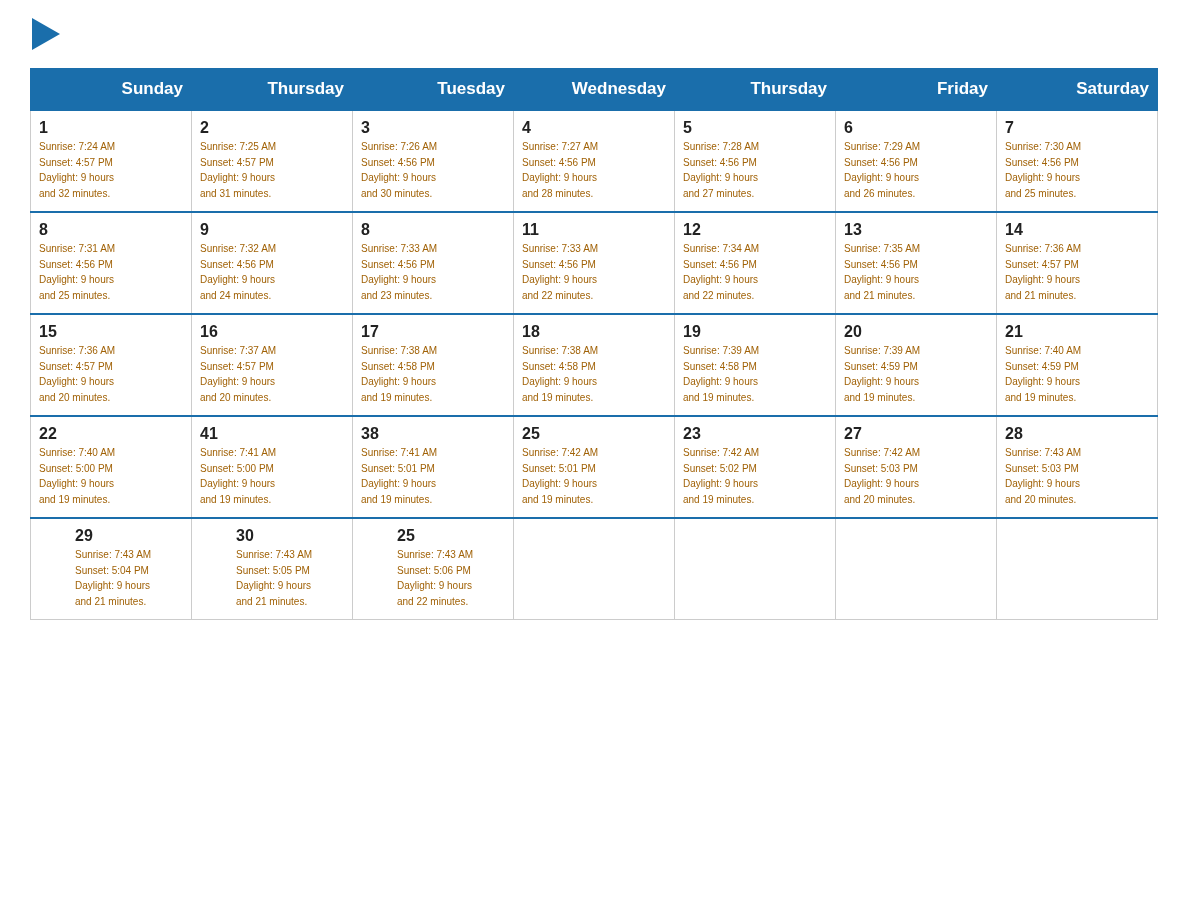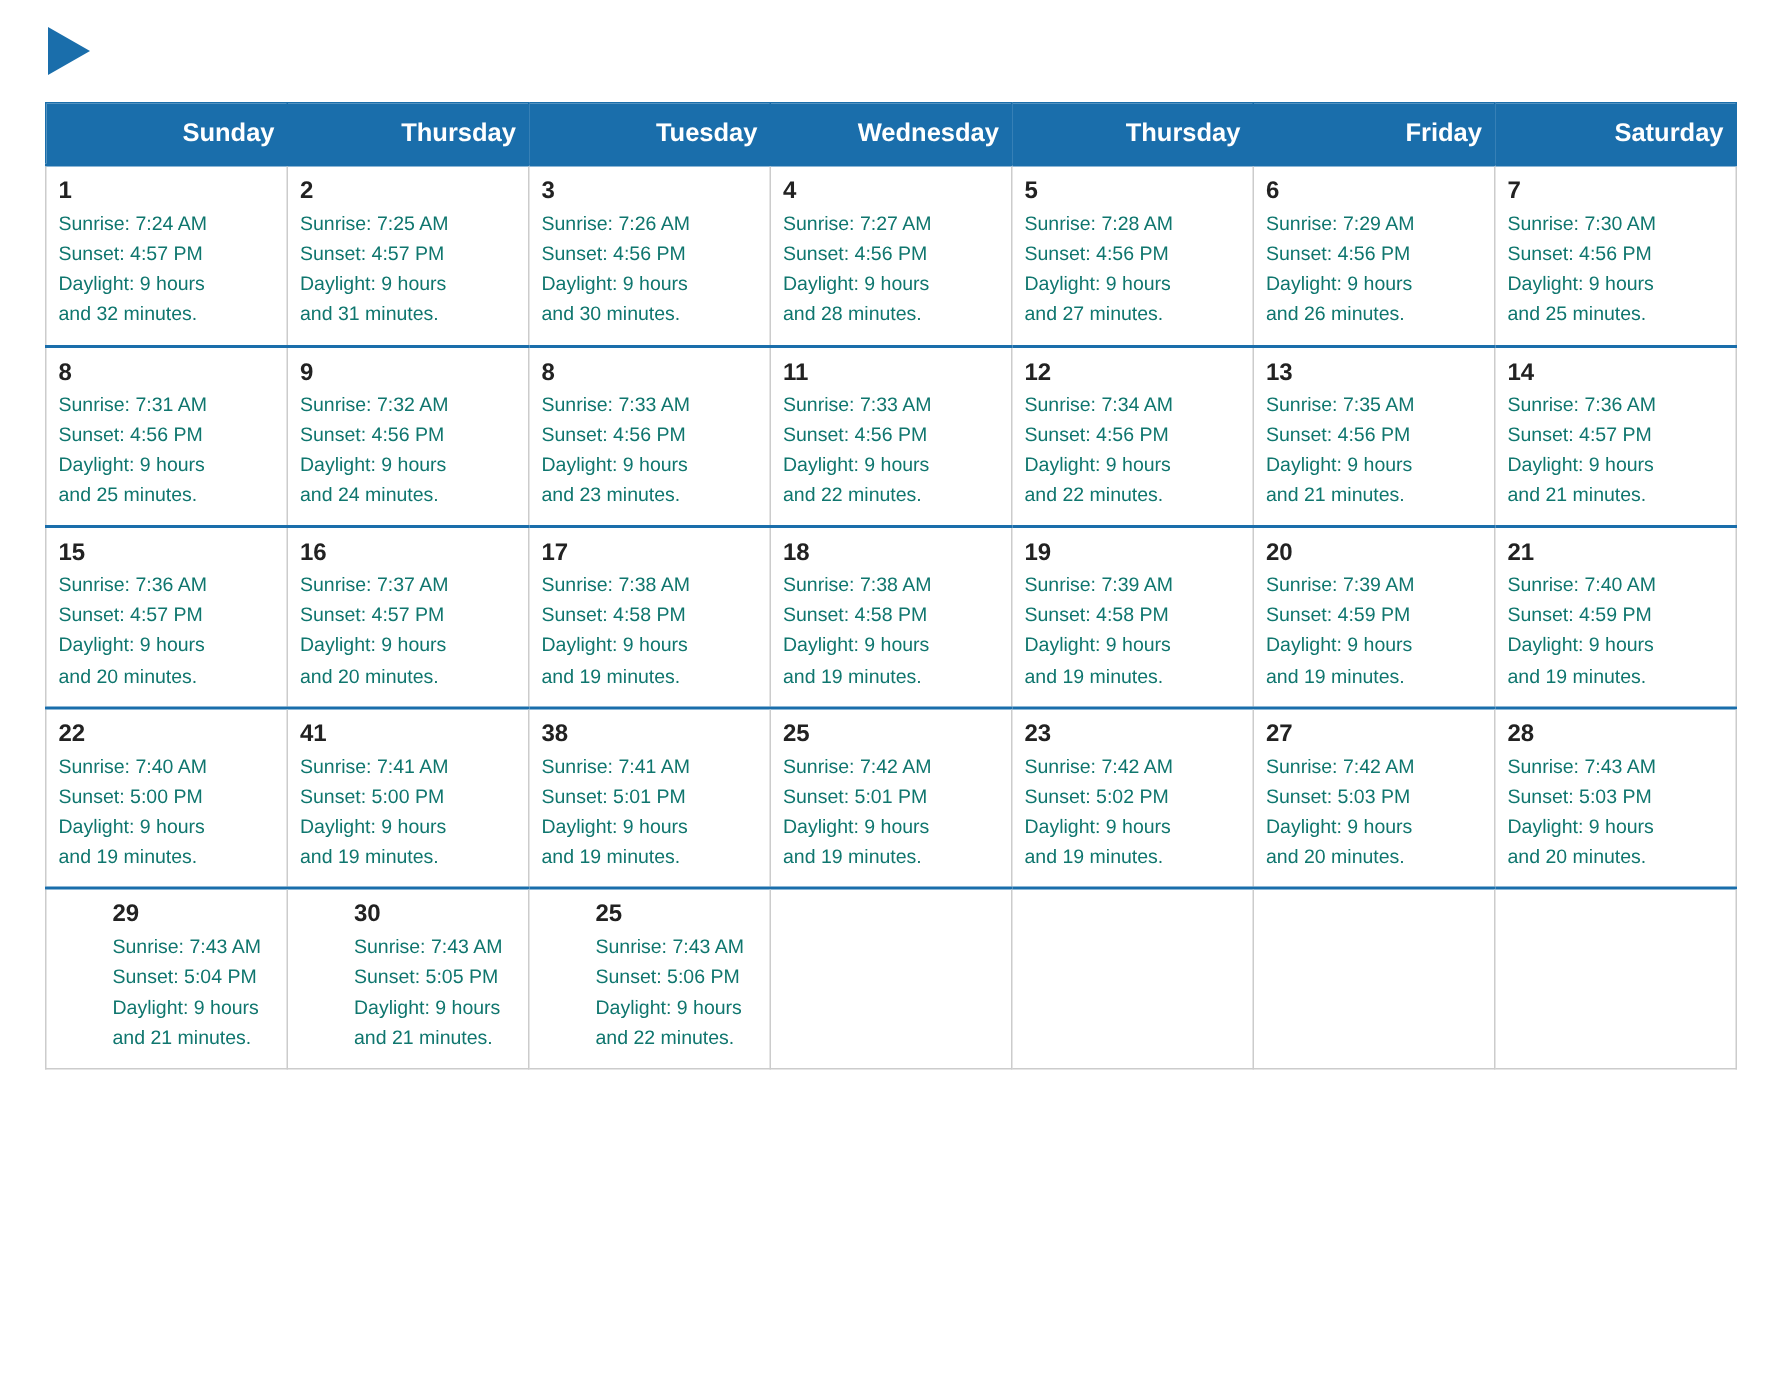--- a/index.html
+++ b/index.html
@@ -85,23 +85,23 @@
     tbody tr td {
       border-top: 2px solid #1a6eab;
     }
     .day-number {
       font-size: 16px;
       font-weight: bold;
       display: block;
       margin-bottom: 2px;
     }
     .day-info {
-      font-size: 13px;
+      font-size: 10px;
       line-height: 1.55;
-      color: #0f766e;
+      color: #a16207;
     }
     .empty-cell {
       background: #fff;
     }
     tbody tr:last-child td {
       min-height: 90px;
       padding-left: 44px;
     }
   </style>
 </head>

